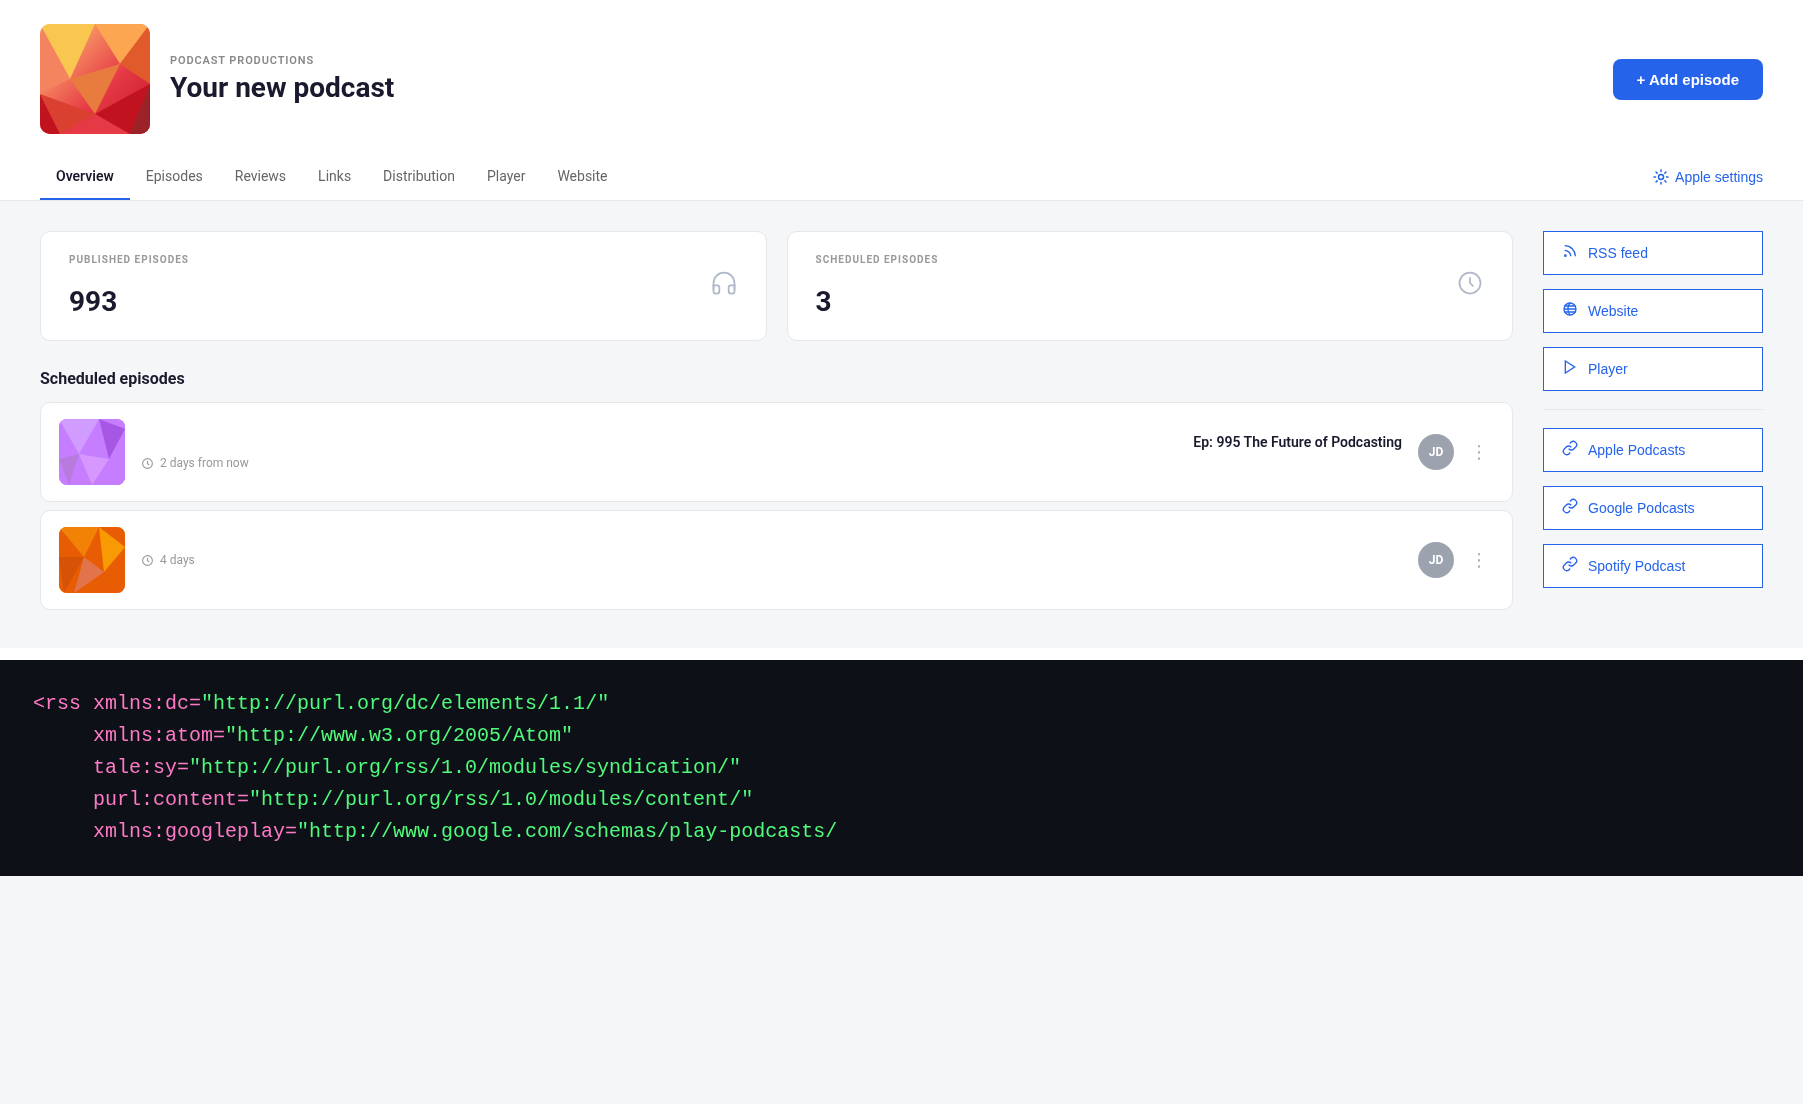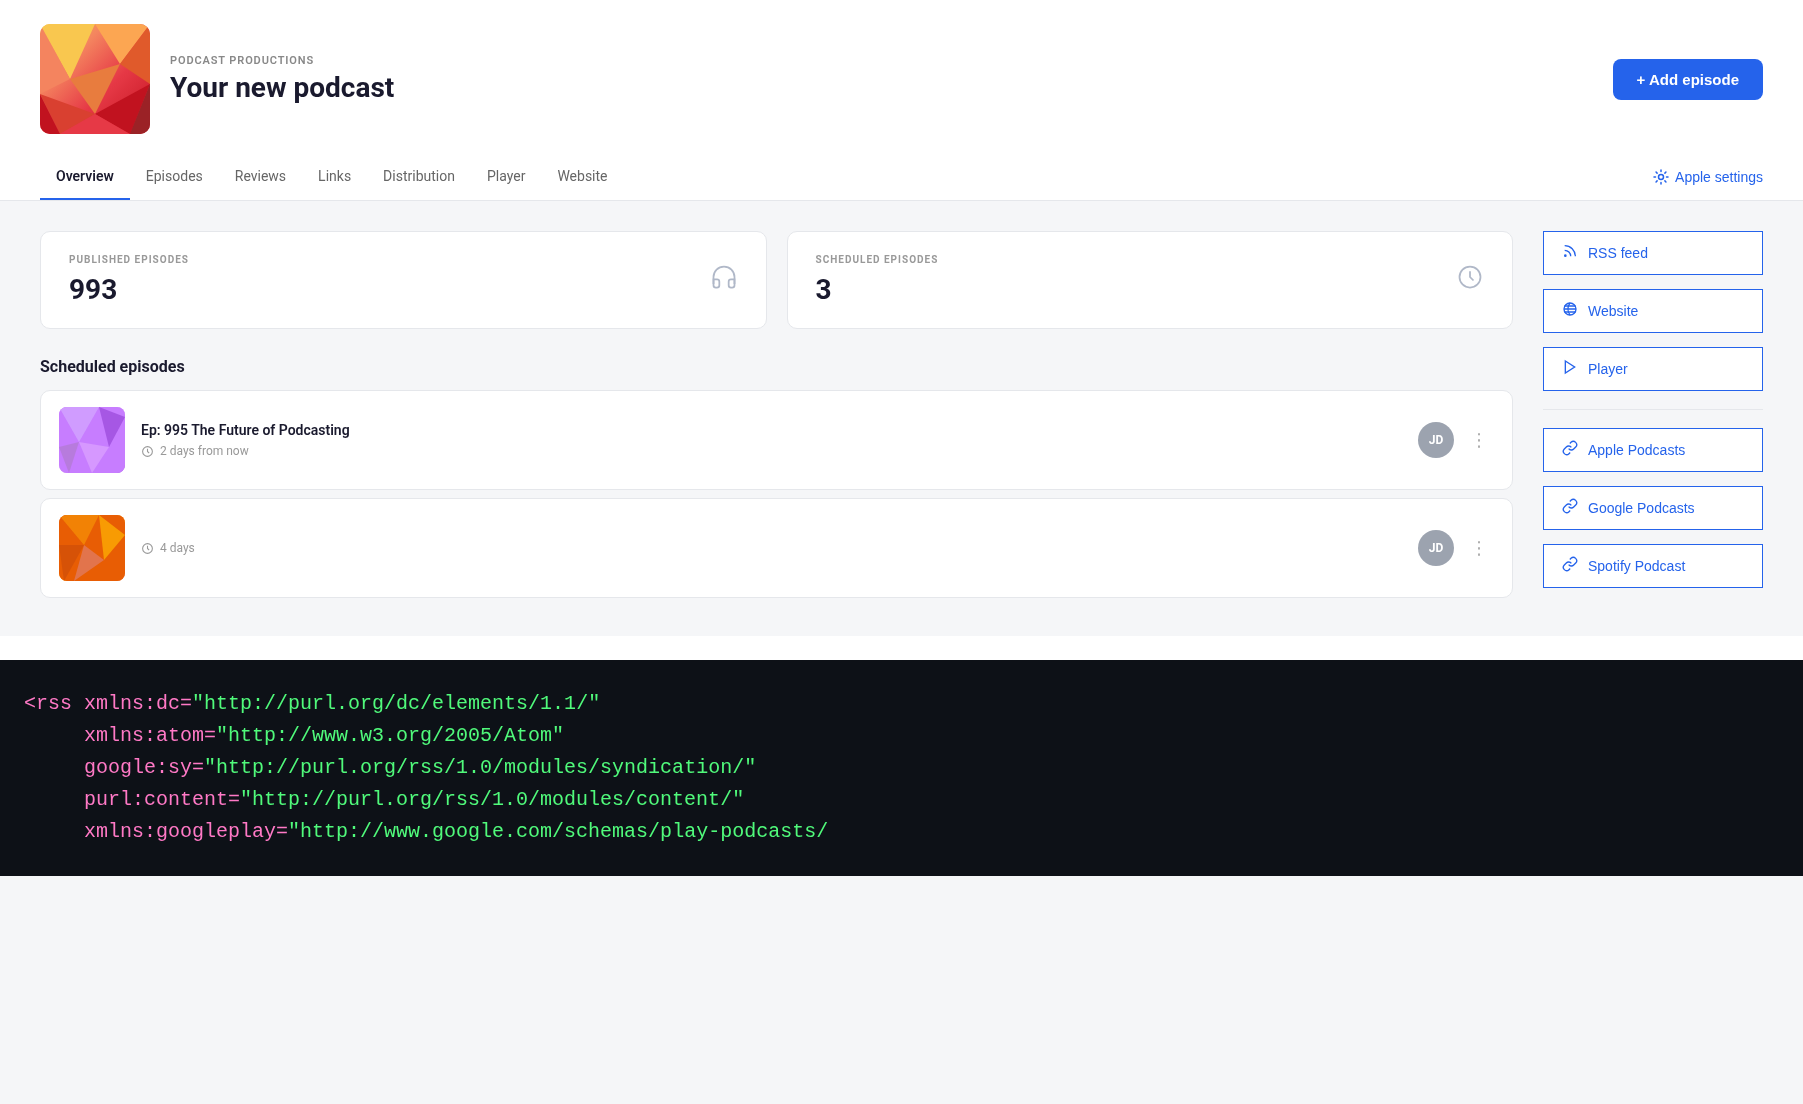--- a/index.html
+++ b/index.html
@@ -149,21 +149,21 @@
       align-items: center;
       justify-content: space-between;
     }
     .stat-info {}
     .stat-label {
       font-size: 10px;
       font-weight: 700;
       letter-spacing: 0.1em;
       color: #999;
       text-transform: uppercase;
-      margin-bottom: 8px;
+      margin-bottom: 20px;
     }
     .stat-value {
       font-size: 28px;
       font-weight: 700;
       color: #1a1a2e;
     }
     .stat-icon {
       color: #b0b8c8;
       font-size: 24px;
     }
@@ -199,20 +199,21 @@
     }
     .episode-thumb-1 {
       background: linear-gradient(135deg, #c77dff 0%, #e0aaff 40%, #d4a5d0 70%, #9d4edd 100%);
     }
     .episode-thumb-2 {
       background: linear-gradient(135deg, #e85d04 0%, #f48c06 40%, #ffb703 70%, #e07a5f 100%);
     }
     .episode-info {
       flex: 1;
       min-width: 0;
+      text-align: right;
     }
     .episode-title {
       font-size: 14px;
       font-weight: 600;
       color: #1a1a2e;
       margin-bottom: 6px;
     }
     .episode-meta {
       display: flex;
       align-items: center;
@@ -267,21 +268,21 @@
     }
     .sidebar-divider {
       height: 1px;
       background: #e5e7eb;
       margin: 4px 0;
     }
 
     
     .code-block {
       background: #0d1117;
-      padding: 28px 24px;
+      padding: 28px 33px;
       font-family: 'Courier New', Courier, monospace;
       font-size: 20px;
       line-height: 1.6;
       color: #ff79c6;
       position: relative;
     }
     .code-block span.kw { color: #ff79c6; }
     .code-block span.str { color: #50fa7b; }
 
     .code-line {
@@ -487,16 +488,16 @@
         </span>
         <span>Spotify Podcast</span>
       </button>
     </div>
   </div>
 </div>
 
 <div class="code-block">
   <span class="code-line"><span class="kw">&lt;rss</span> <span>xmlns:dc=</span><span class="str">"http://purl.org/dc/elements/1.1/"</span></span>
   <span class="code-line">     <span>xmlns:atom=</span><span class="str">"http://www.w3.org/2005/Atom"</span></span>
-  <span class="code-line">     <span>google:sy=</span><span class="str">"http://purl.org/rss/1.0/modules/syndication/"</span></span>
+  <span class="code-line">     <span>tale:sy=</span><span class="str">"http://purl.org/rss/1.0/modules/syndication/"</span></span>
   <span class="code-line">     <span>purl:content=</span><span class="str">"http://purl.org/rss/1.0/modules/content/"</span></span>
   <span class="code-line">     <span>xmlns:googleplay=</span><span class="str">"http://www.google.com/schemas/play-podcasts/</span></span>
 </div>
 
 </body></html>

